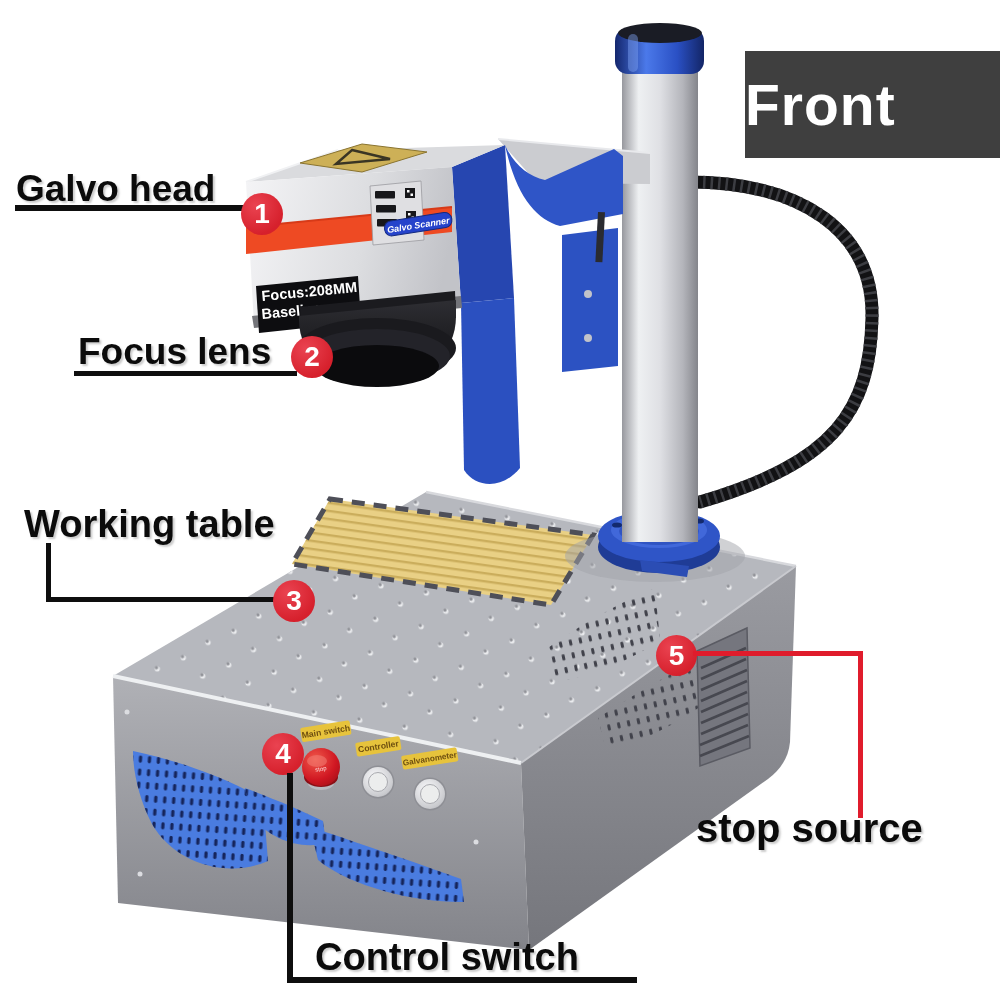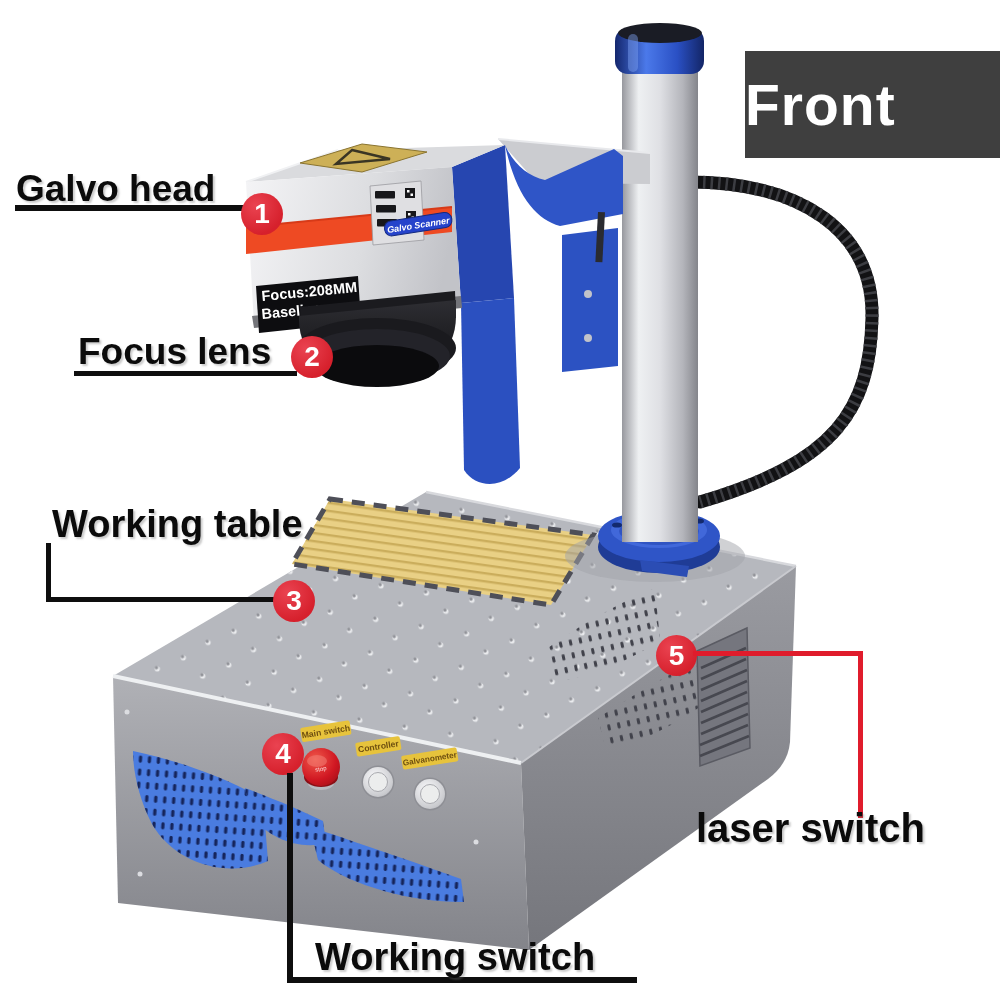--- a/index.html
+++ b/index.html
@@ -252,34 +252,34 @@
 <div class="co-circle" style="left:241px;top:193px;">
       <span>1</span>
     </div>
 
 <div class="co-label" style="left:78px;top:333px;font-size:37px;">Focus lens</div>
 <div class="line" style="left:74px;top:371px;width:223px;height:5px;"></div>
 <div class="co-circle" style="left:291px;top:336px;">
       <span>2</span>
     </div>
 
-<div class="co-label" style="left:24px;top:505px;font-size:38px;margin-left:28px;">Working table</div>
+<div class="co-label" style="left:24px;top:505px;font-size:38px;">Working table</div>
 <div class="line" style="left:46px;top:543px;width:5px;height:59px;"></div>
 <div class="line" style="left:46px;top:597px;width:233px;height:5px;"></div>
 <div class="co-circle" style="left:273px;top:580px;">
       <span>3</span>
     </div>
 
 <div class="co-circle" style="left:262px;top:733px;">
       <span>4</span>
     </div>
 <div class="line" style="left:287px;top:773px;width:6px;height:207px;"></div>
 <div class="line" style="left:287px;top:977px;width:350px;height:6px;"></div>
-<div class="co-label" style="left:315px;top:938px;font-size:38px;">Working switch</div>
+<div class="co-label" style="left:315px;top:938px;font-size:38px;">Control switch</div>
 
 <div class="co-circle" style="left:656px;top:635px;width:41px;height:41px;">
       <span>5</span>
     </div>
 <div class="line red" style="left:693px;top:651px;width:170px;height:5px;"></div>
 <div class="line red" style="left:858px;top:651px;width:5px;height:167px;"></div>
-<div class="co-label" style="left:696px;top:808px;font-size:40px;">laser switch</div>
+<div class="co-label" style="left:696px;top:808px;font-size:40px;">stop source</div>
 
 </div>
 
 </body></html>

